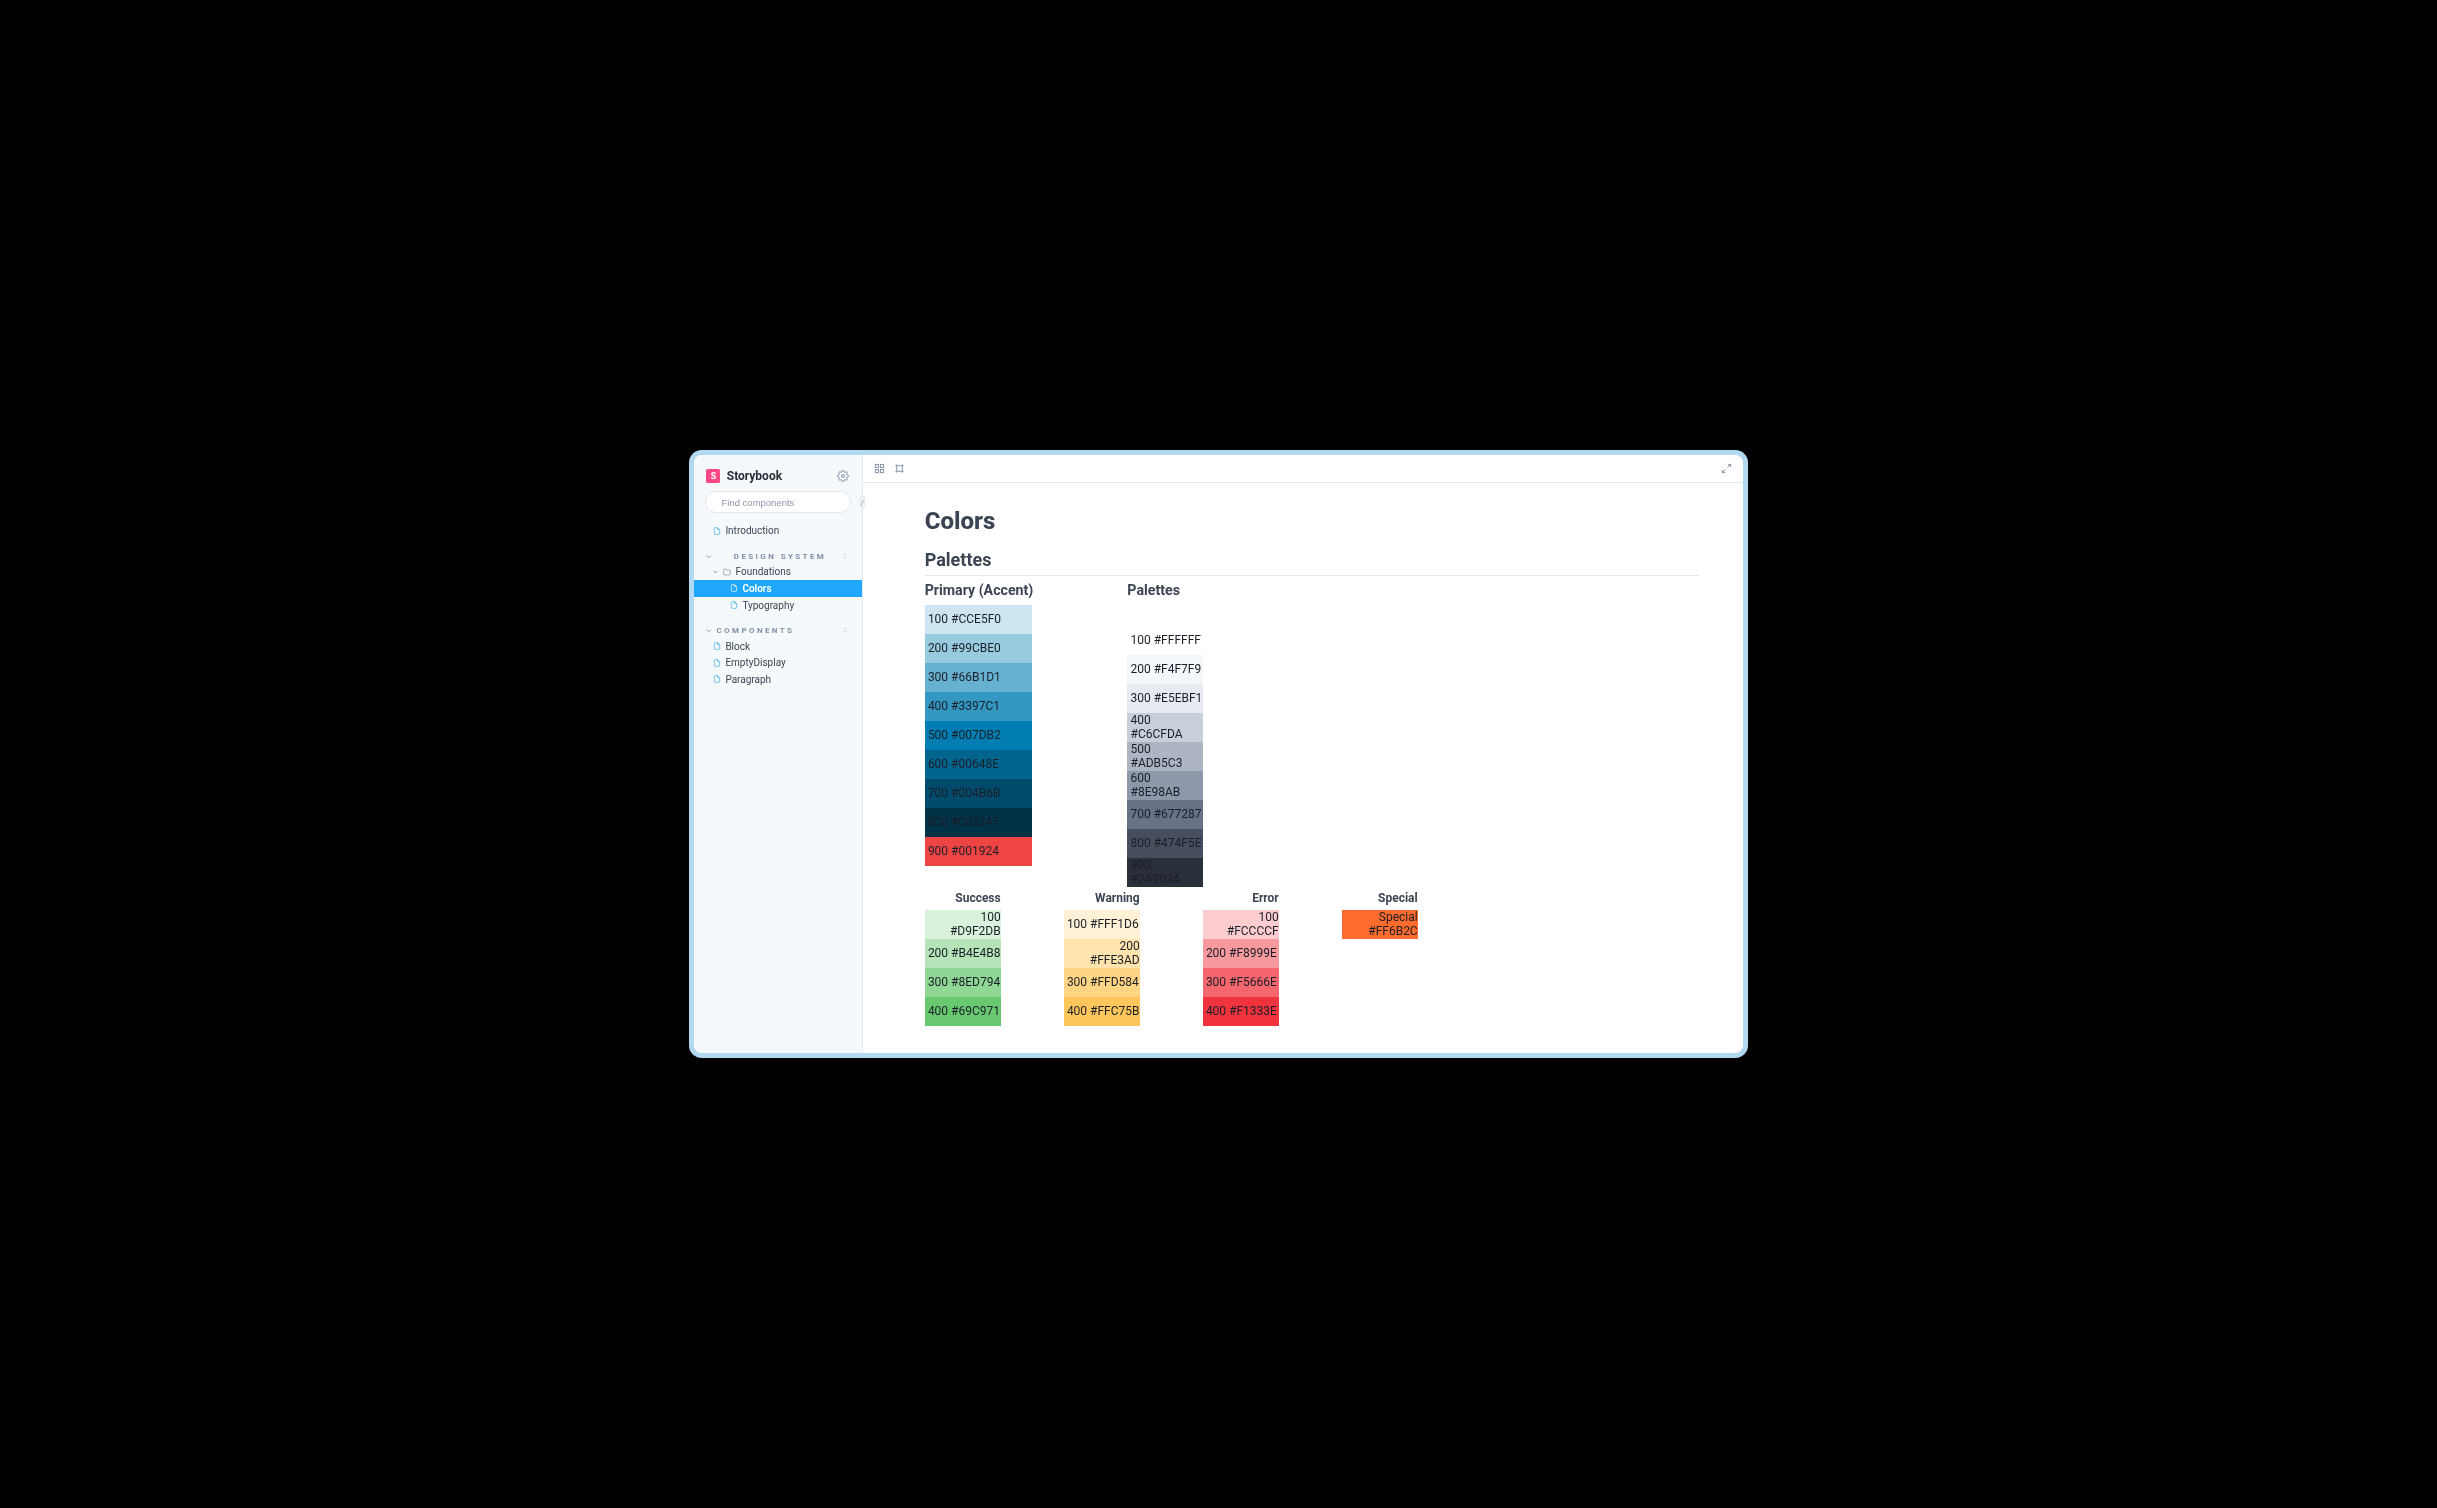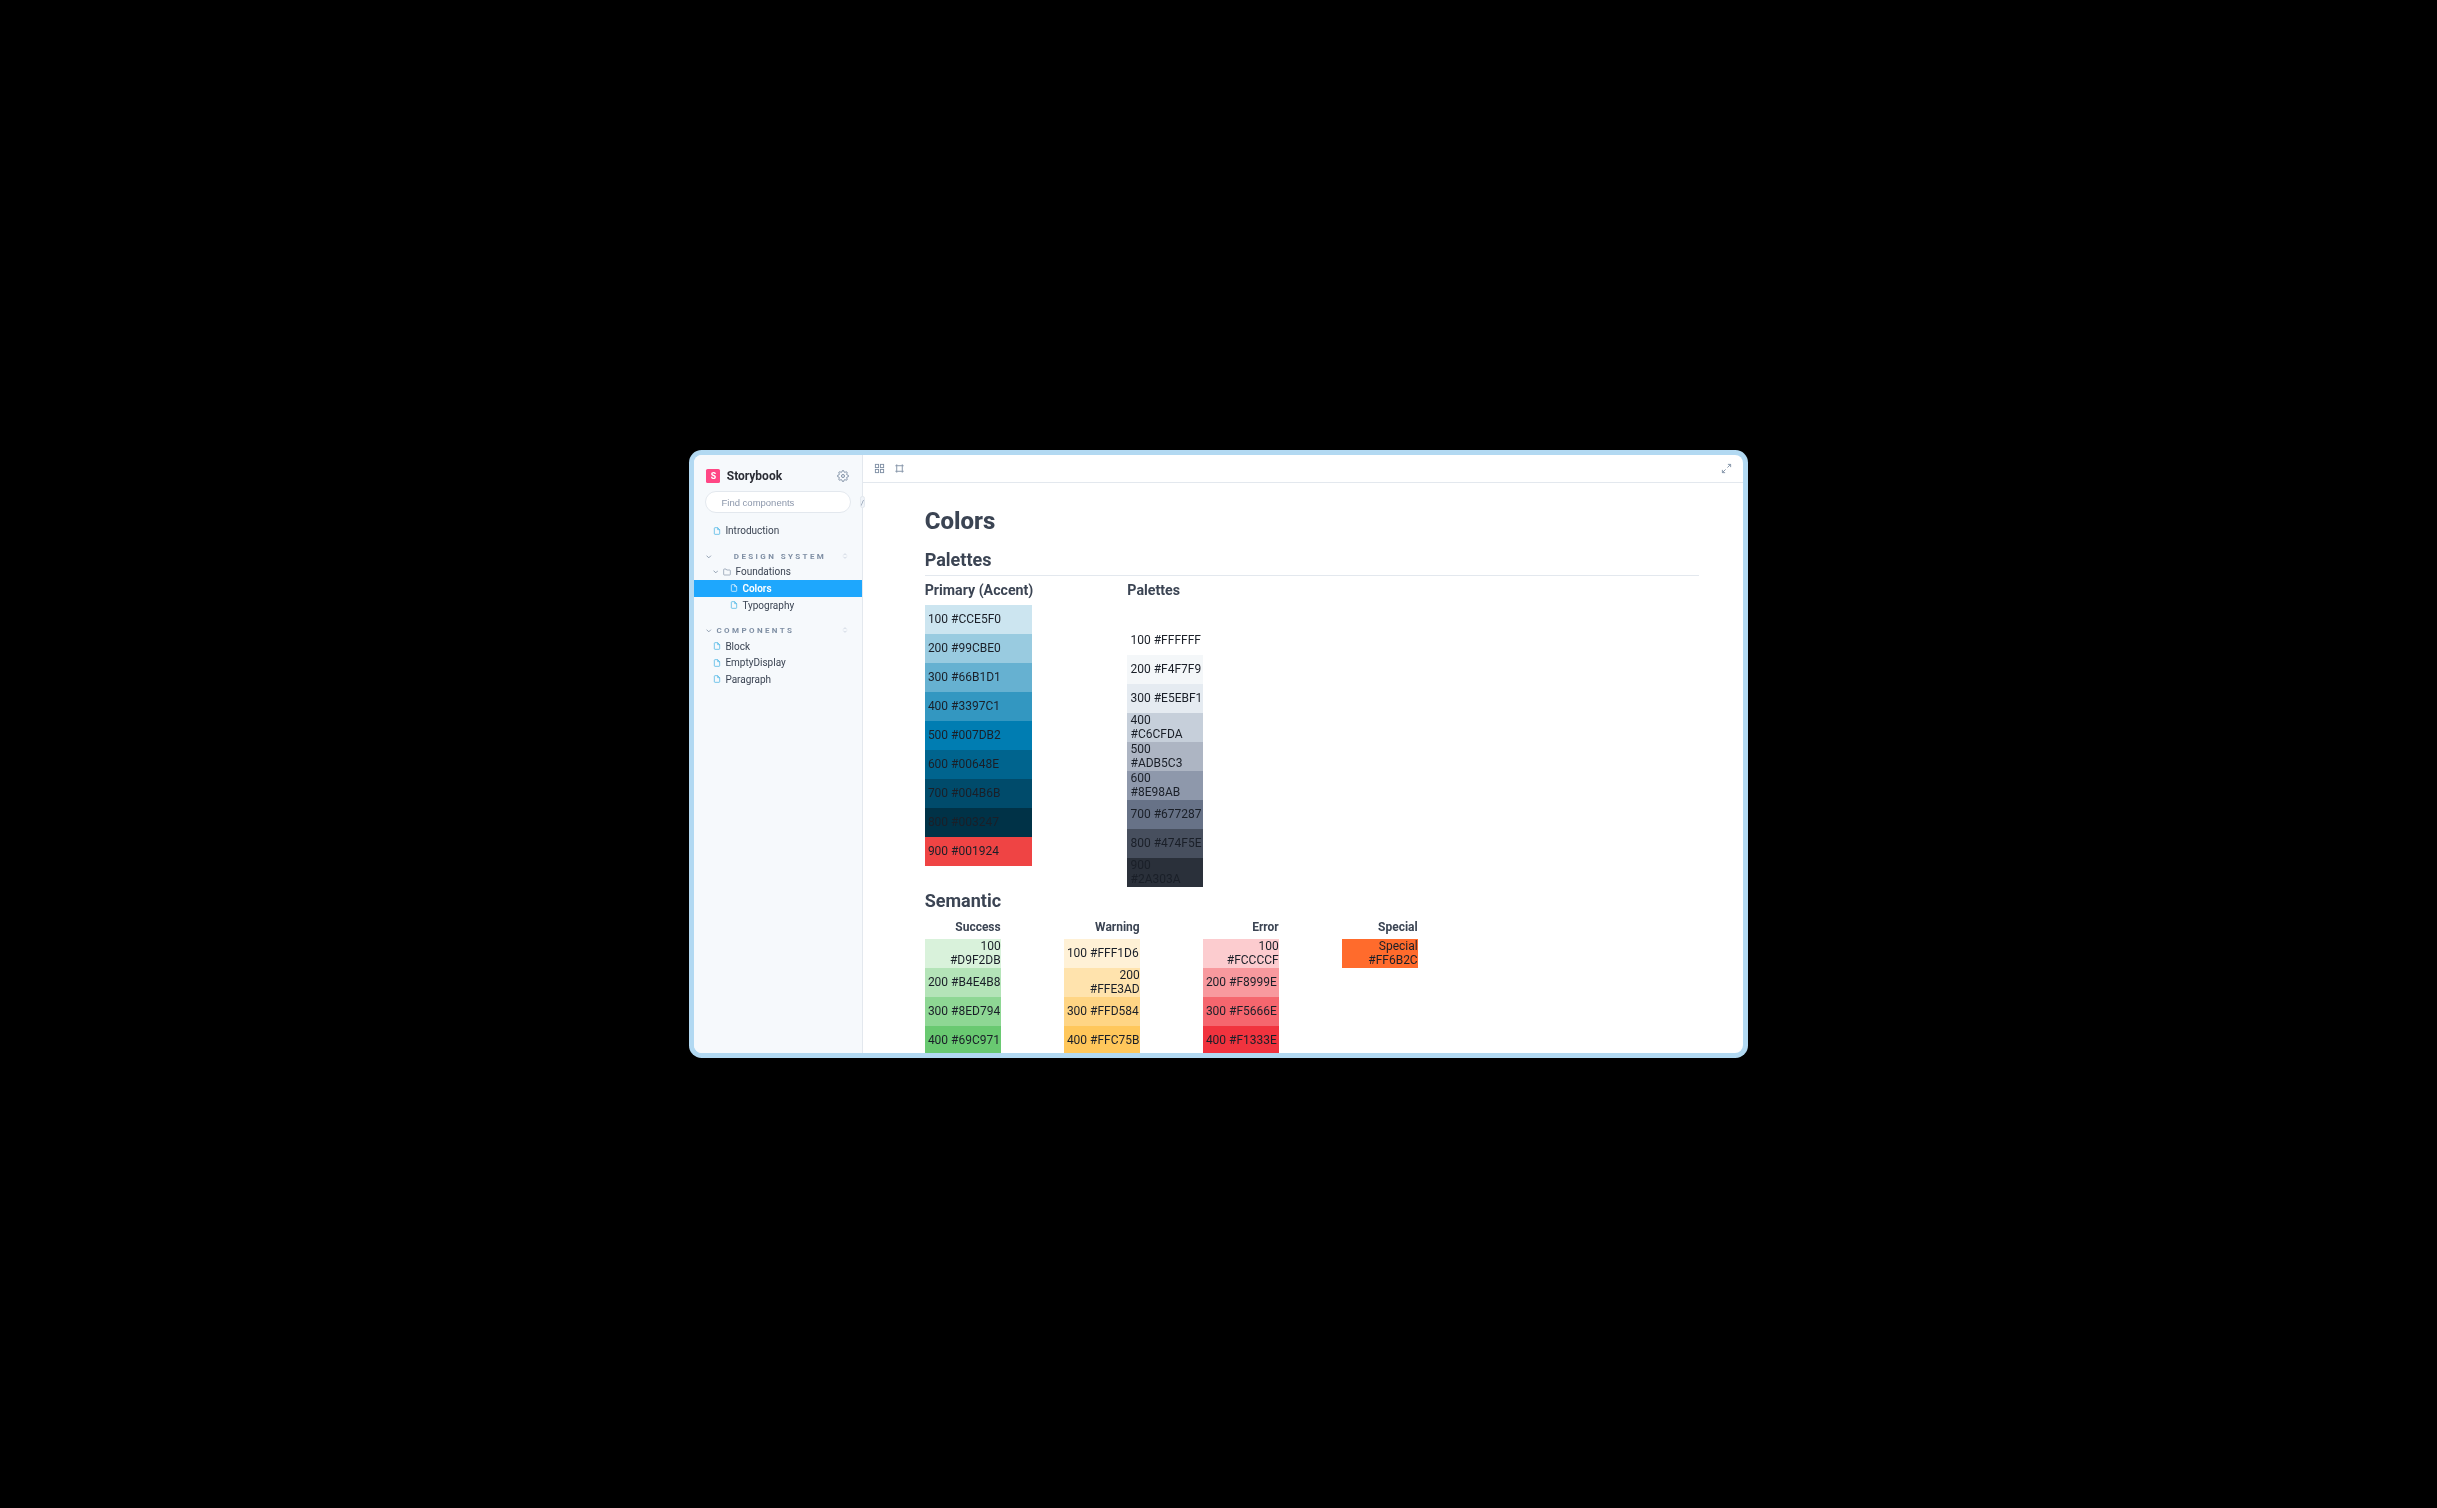--- a/index.html
+++ b/index.html
@@ -379,21 +379,20 @@
                 <div class="swatch short" style="background: rgb(198, 207, 218);">400 #C6CFDA</div>
                 <div class="swatch short" style="background: rgb(173, 181, 195);">500 #ADB5C3</div>
                 <div class="swatch short" style="background: rgb(142, 152, 171);">600 #8E98AB</div>
                 <div class="swatch short" style="background: rgb(103, 114, 135);">700 #677287</div>
                 <div class="swatch short" style="background: rgb(71, 79, 94);">800 #474F5E</div>
                 <div class="swatch short" style="background: rgb(42, 48, 58);">900 #2A303A</div>
               </div>
           </div>
         </div>
 
-        <h2 class="section-title" style="margin-top:3.2px">Semantic</h2>
 
         <div class="semantic-row">
           <div class="palette">
             <h4>Success</h4>
             <div class="swatches">
                 <div class="swatch short" style="background: rgb(217, 242, 219);">100 #D9F2DB</div>
                 <div class="swatch short" style="background: rgb(180, 228, 184);">200 #B4E4B8</div>
                 <div class="swatch short" style="background: rgb(142, 215, 148);">300 #8ED794</div>
                 <div class="swatch short" style="background: rgb(105, 201, 113);">400 #69C971</div>
               </div>

